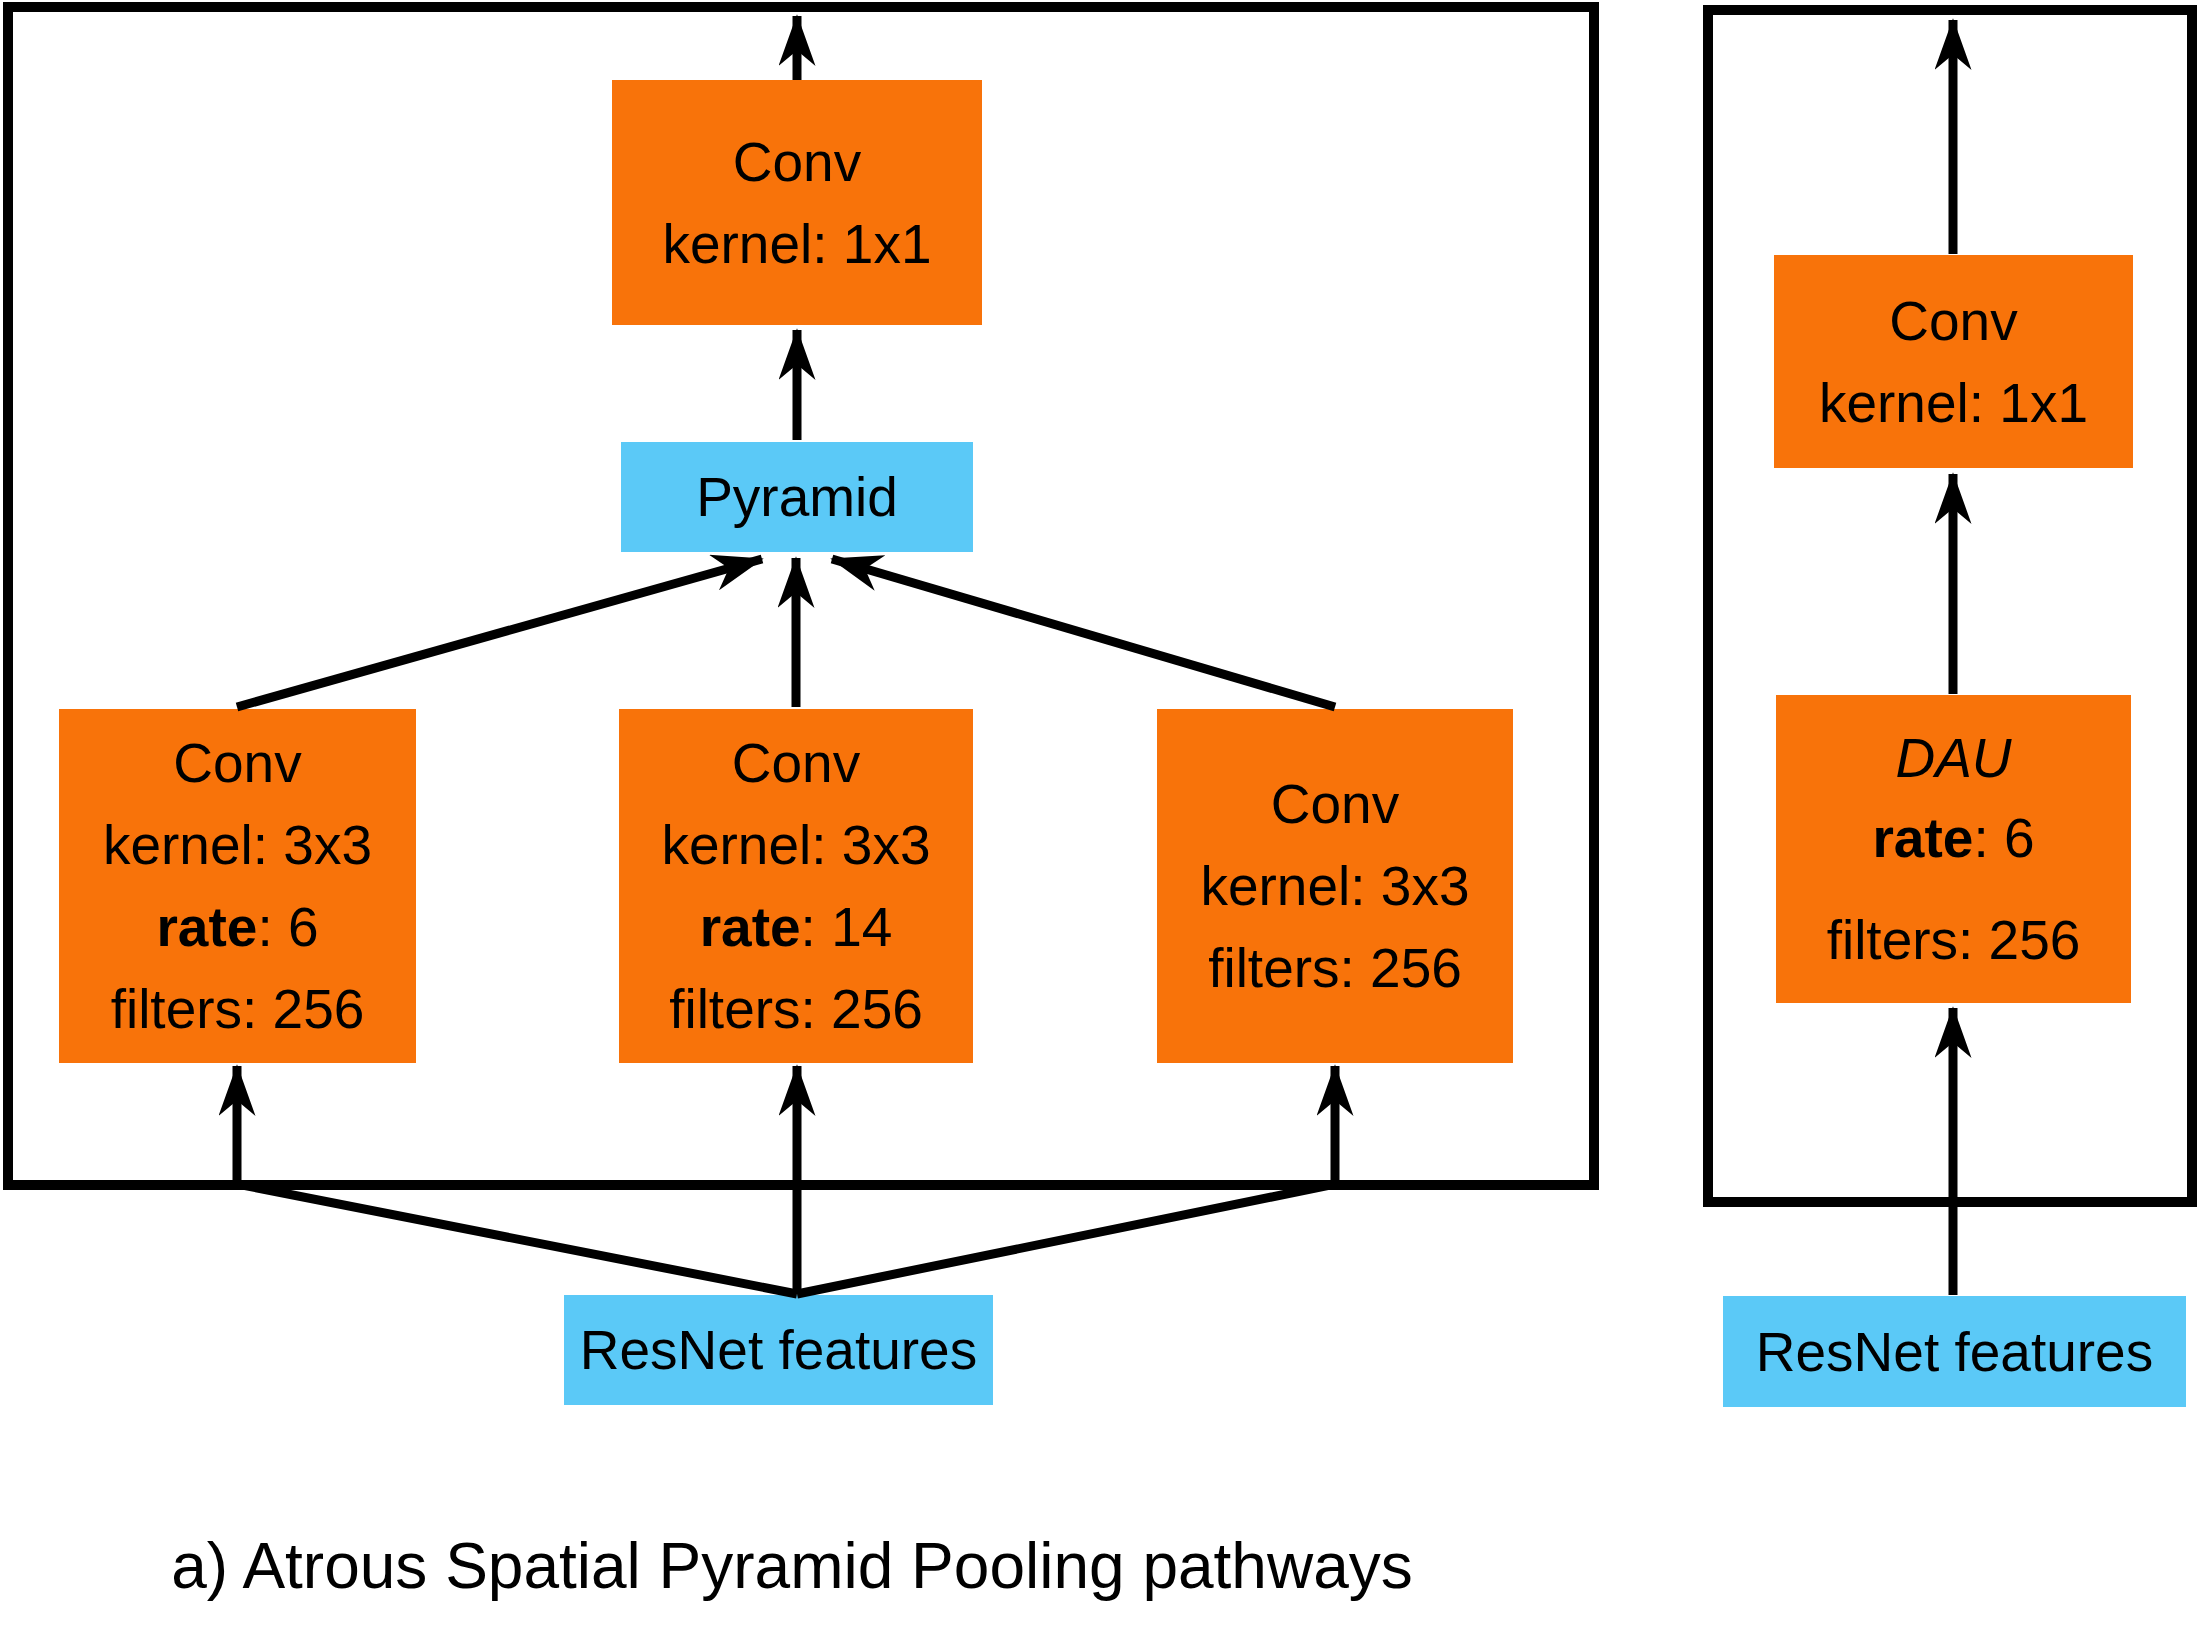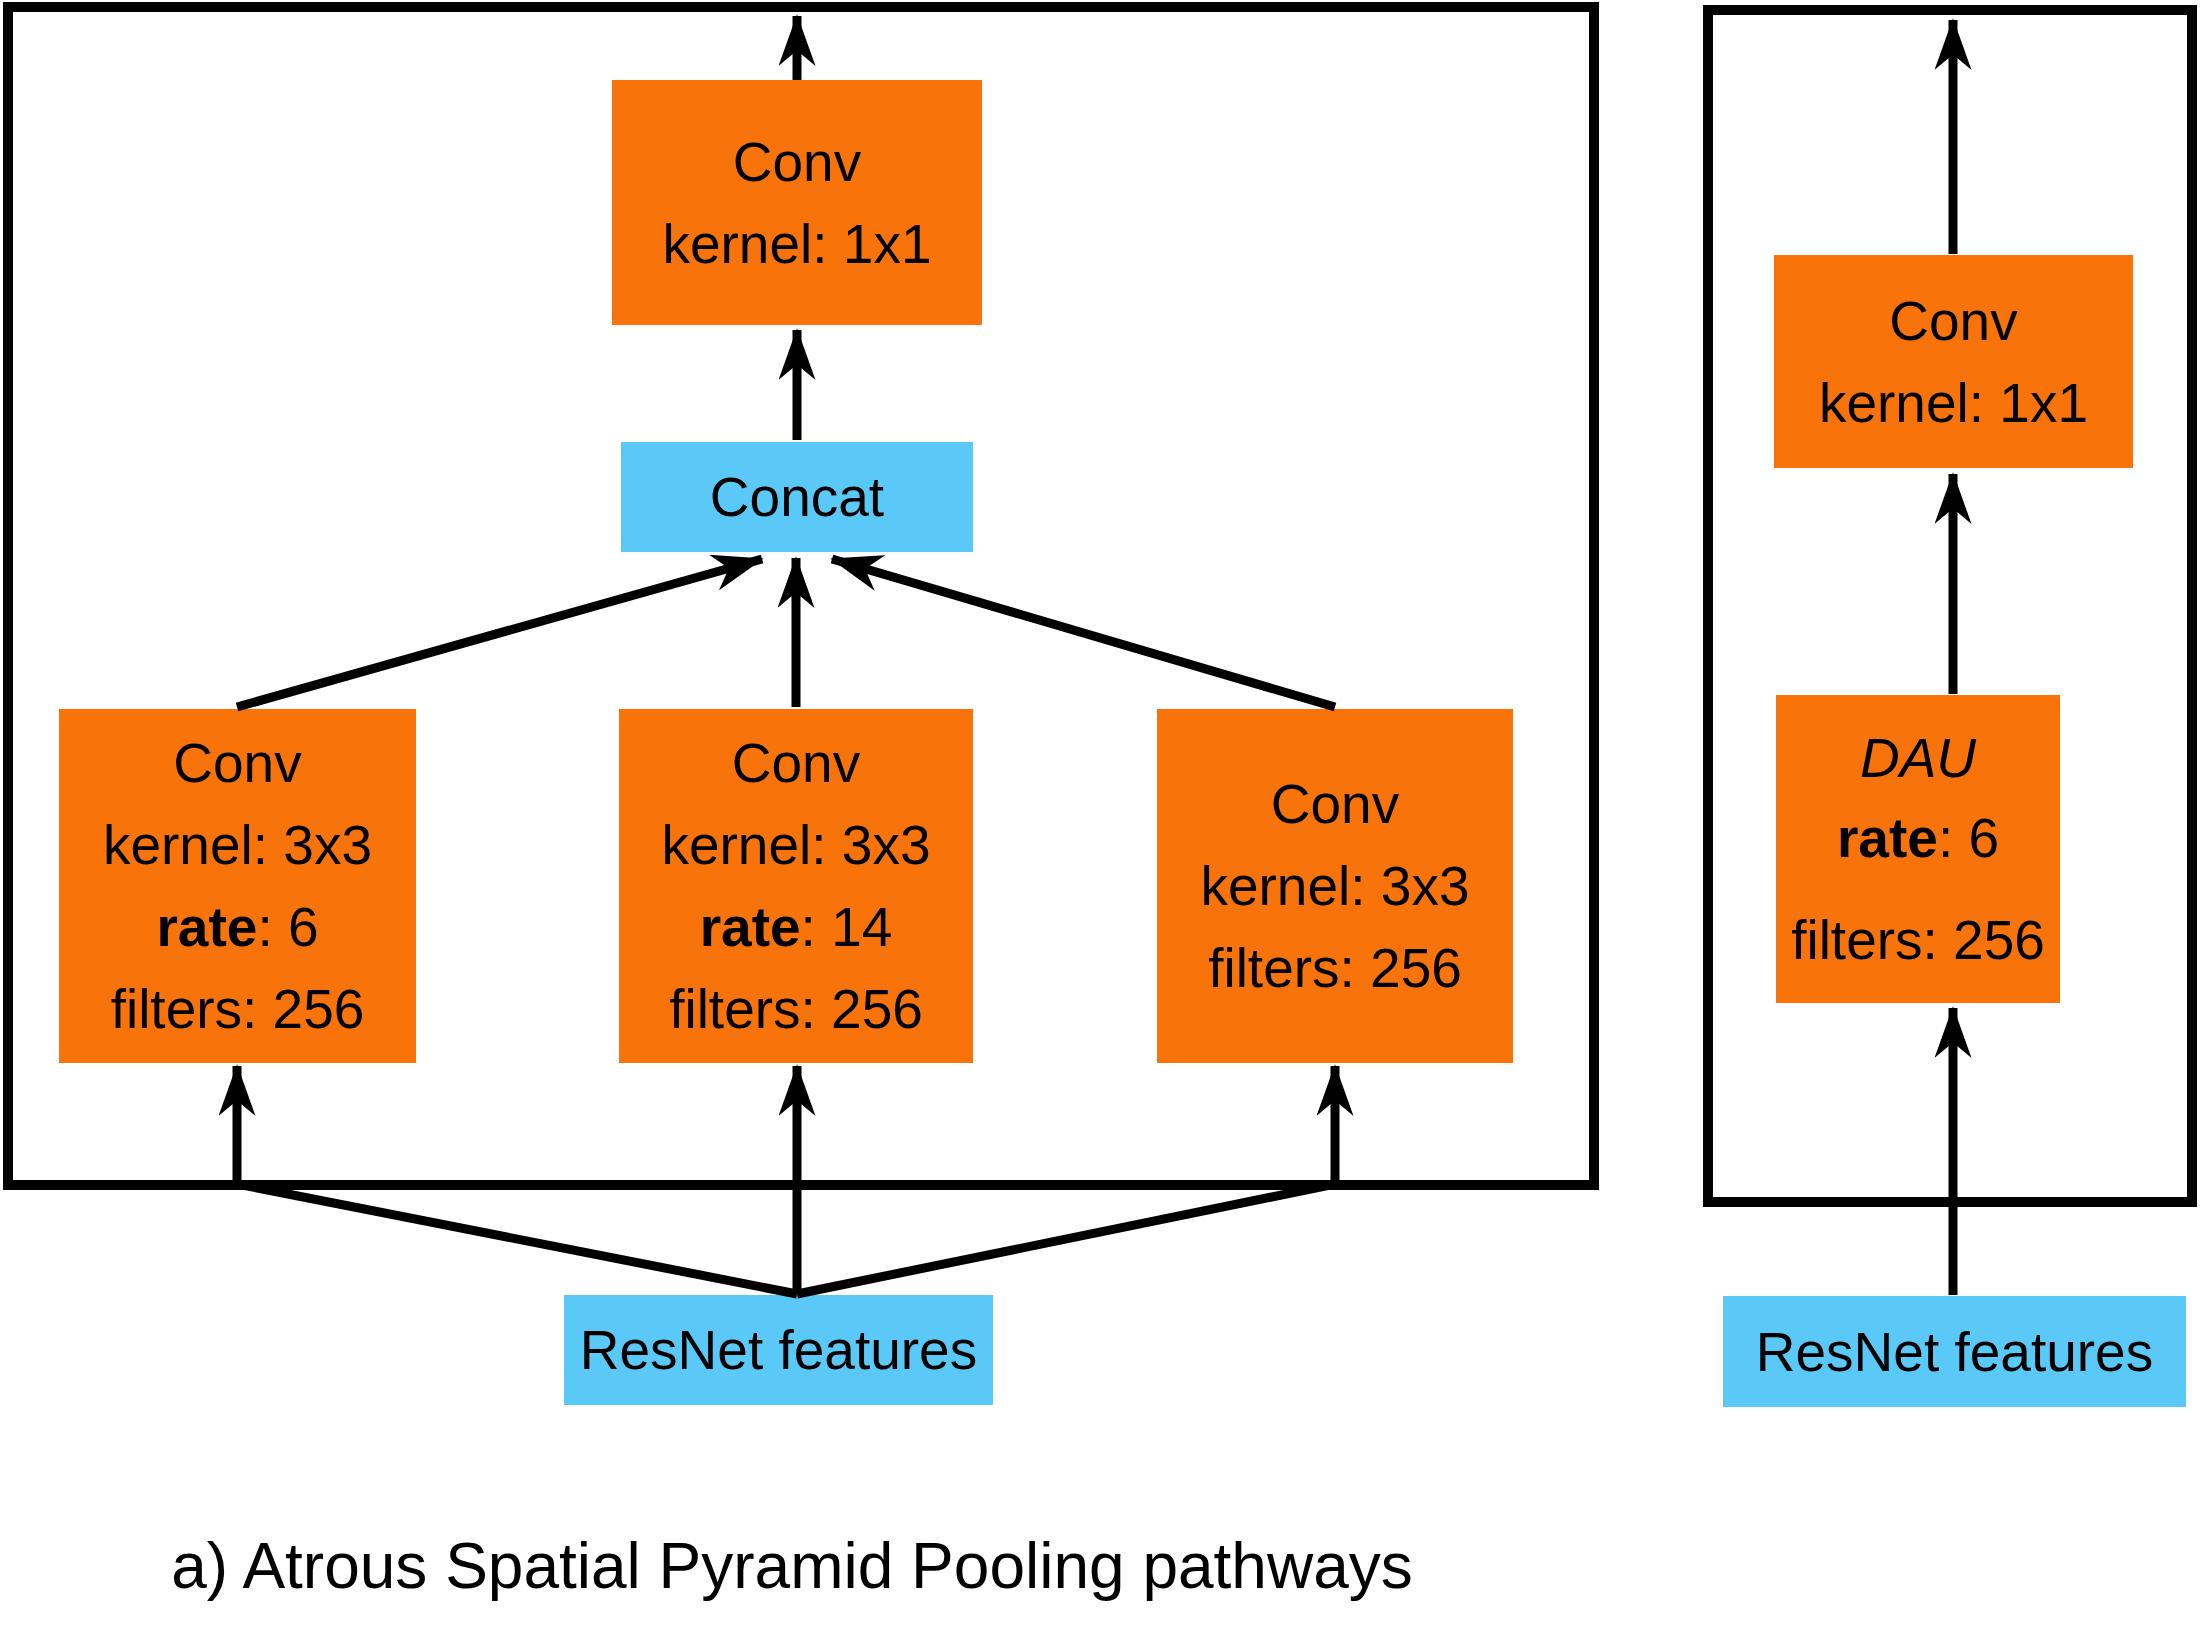--- a/index.html
+++ b/index.html
@@ -37,21 +37,21 @@
 
   <div class="boundary" style="left:3px; top:2px; width:1596px; height:1188px;"></div>
   <div class="boundary" style="left:1703px; top:5px; width:494px; height:1202px;"></div>
 
   <div class="node orange" style="left:612px; top:80px; width:370px; height:245px;">
     <div>Conv</div>
     <div>kernel: 1x1</div>
   </div>
 
   <div class="node blue" style="left:621px; top:442px; width:352px; height:110px;">
-    <div>Concat</div>
+    <div>Pyramid</div>
   </div>
 
   <div class="node orange" style="left:59px; top:709px; width:357px; height:354px;">
     <div>Conv</div>
     <div>kernel: 3x3</div>
     <div><span class="b">rate</span><span>: 6</span></div>
     <div>filters: 256</div>
   </div>
 
   <div class="node orange" style="left:619px; top:709px; width:354px; height:354px;">
@@ -69,21 +69,21 @@
 
   <div class="node blue" style="left:564px; top:1295px; width:429px; height:110px;">
     <div>ResNet features</div>
   </div>
 
   <div class="node orange" style="left:1774px; top:255px; width:359px; height:213px;">
     <div>Conv</div>
     <div>kernel: 1x1</div>
   </div>
 
-  <div class="node orange" style="left:1776px; top:695px; width:284px; height:308px;">
+  <div class="node orange" style="left:1776px; top:695px; width:355px; height:308px;">
     <div class="dauline i">DAU</div>
     <div class="dauline"><span class="b">rate</span><span>: 6</span></div>
     <div class="dauline gap">filters: 256</div>
   </div>
 
   <div class="node blue" style="left:1723px; top:1296px; width:463px; height:111px;">
     <div>ResNet features</div>
   </div>
 
   <div class="caption" style="left:792px; top:1518px;margin-top:12px;">a) Atrous Spatial Pyramid Pooling pathways</div>

